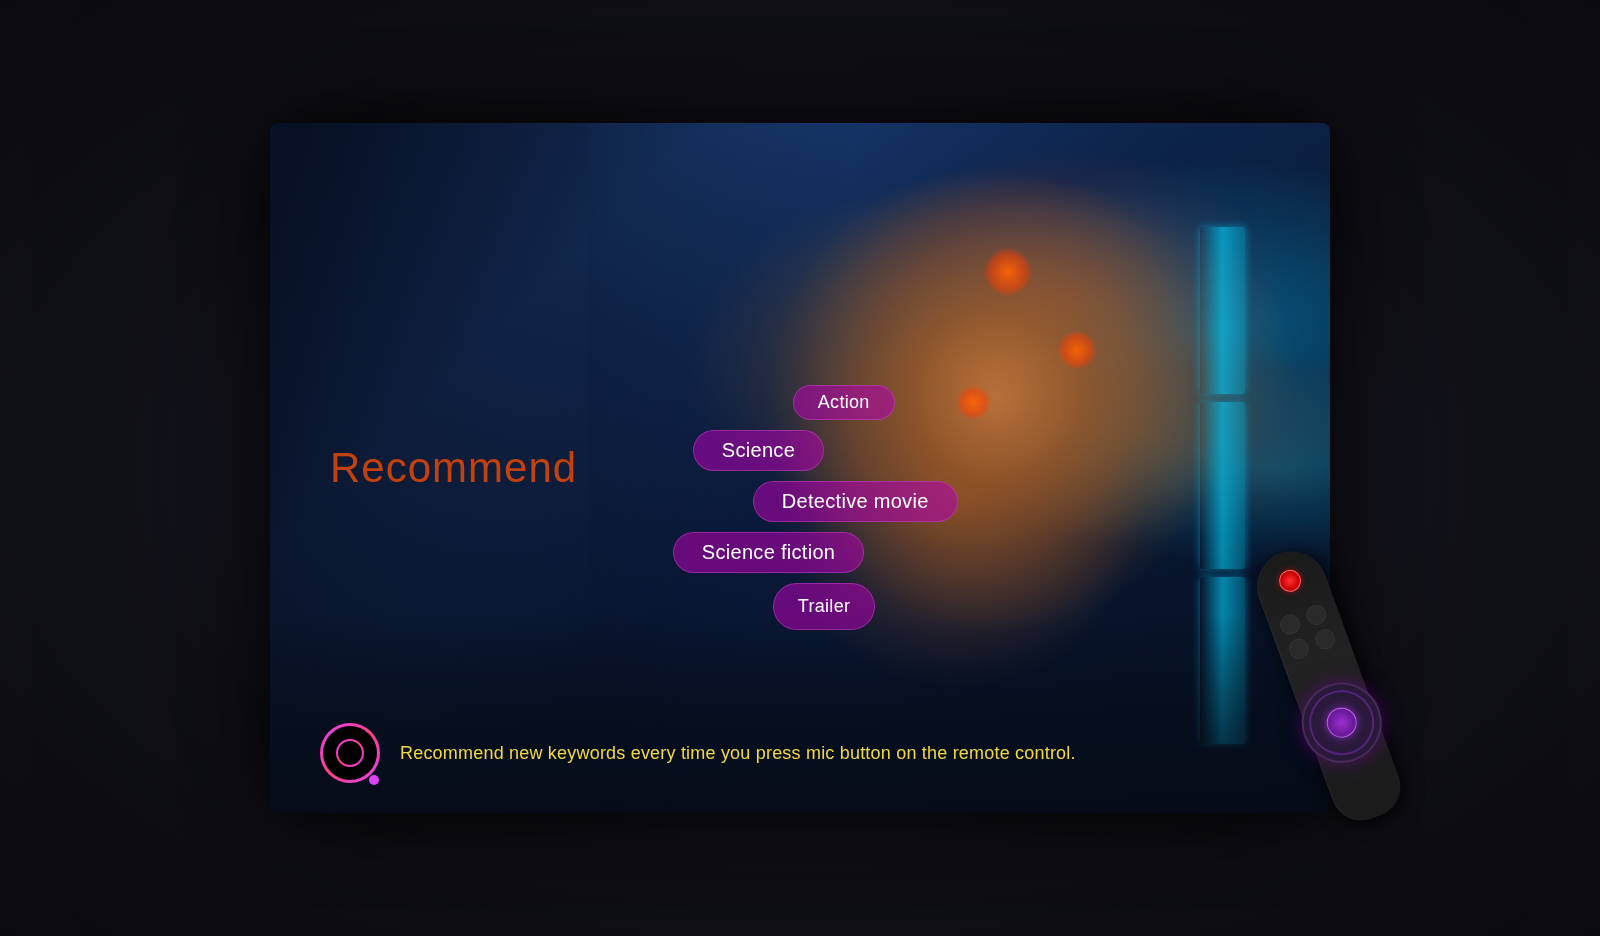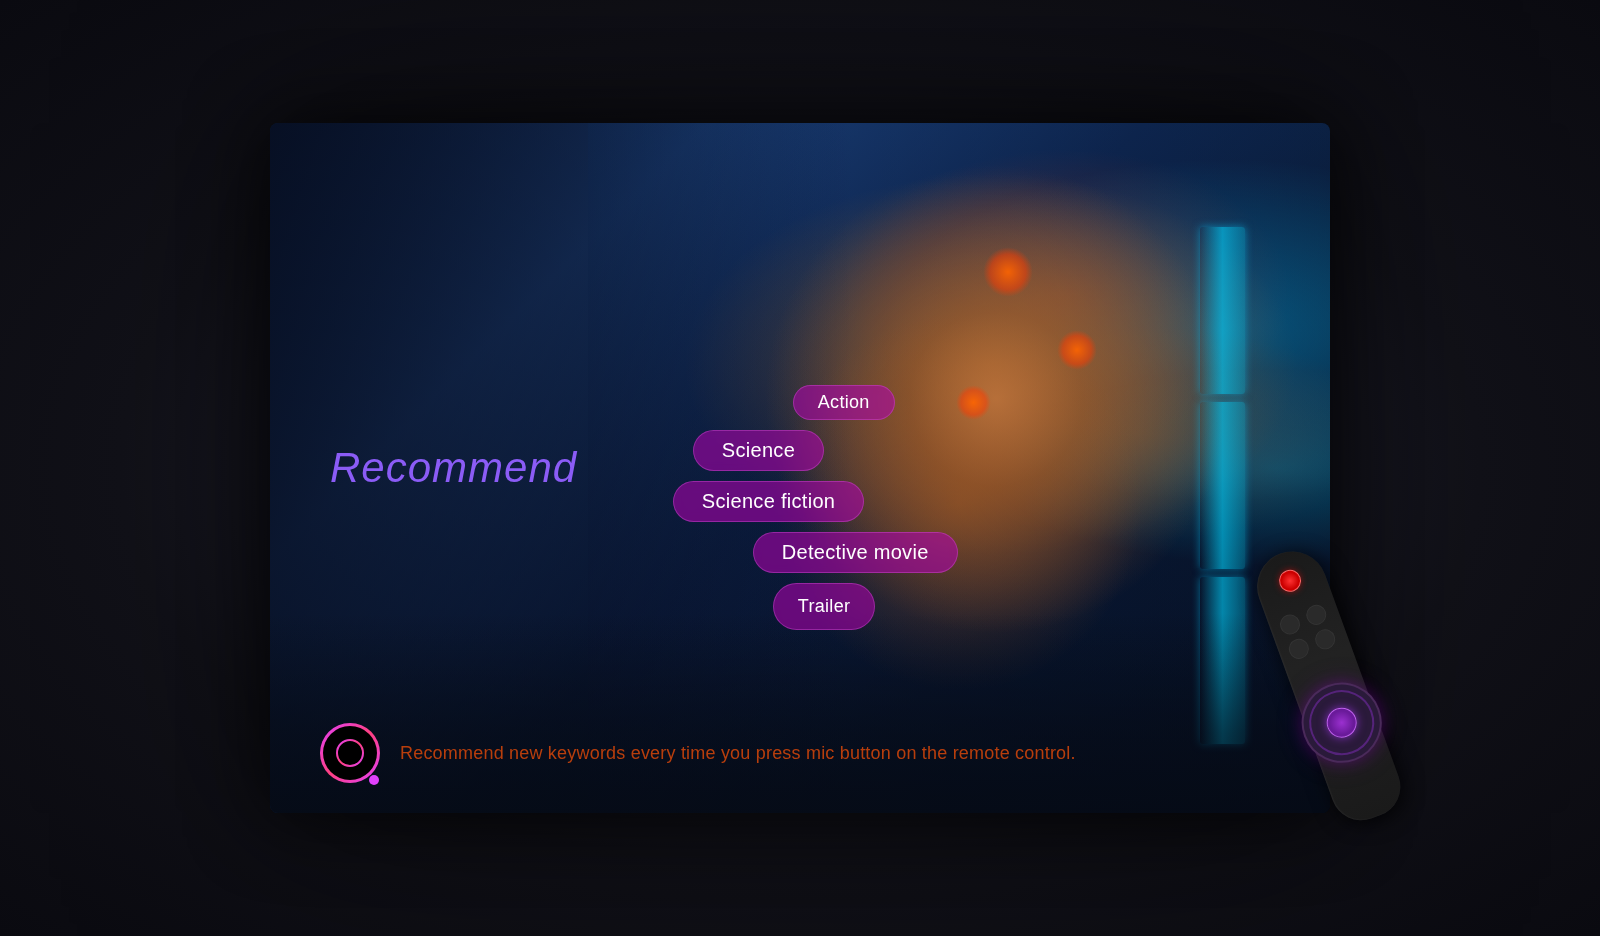--- a/index.html
+++ b/index.html
@@ -95,23 +95,22 @@
         transparent 100%
       );
     }
 
     .recommend-title {
       position: absolute;
       top: 50%;
       left: 60px;
       transform: translateY(-50%);
       font-size: 42px;
-      font-style: italic;
       font-weight: 300;
-      color: #8b5cf6;
+      color: #c2410c;
       letter-spacing: 1px;
     }
 
     
     .chips-area {
       position: absolute;
       top: 38%;
       left: 38%;
       display: flex;
       flex-direction: column;
@@ -173,21 +172,21 @@
       position: absolute;
       bottom: -5px;
       right: -2px;
       width: 10px;
       height: 10px;
       background: #e040fb;
       border-radius: 50%;
     }
 
     .bottom-text {
-      color: #c2410c;
+      color: #fde047;
       font-size: 18px;
       font-weight: 300;
       letter-spacing: 0.2px;
       opacity: 0.95;
     }
 
     
     .remote {
       position: absolute;
       bottom: -80px;
@@ -326,24 +325,24 @@
     <div class="recommend-title">Recommend</div>
 
     <div class="chips-area">
       <div class="chip-row">
         <div class="chip drama">Action</div>
       </div>
       <div class="chip-row">
         <div class="chip action">Science</div>
       </div>
       <div class="chip-row">
+        <div class="chip detective">Detective movie</div>
+      </div>
+      <div class="chip-row">
         <div class="chip scifi">Science fiction</div>
-      </div>
-      <div class="chip-row">
-        <div class="chip detective">Detective movie</div>
       </div>
       <div class="chip-row">
         <div class="chip trailer">Trailer</div>
       </div>
     </div>
 
     <div class="bottom-area">
       <div class="mic-icon">
 
         <svg width="28" height="28" viewBox="0 0 28 28" fill="none">

